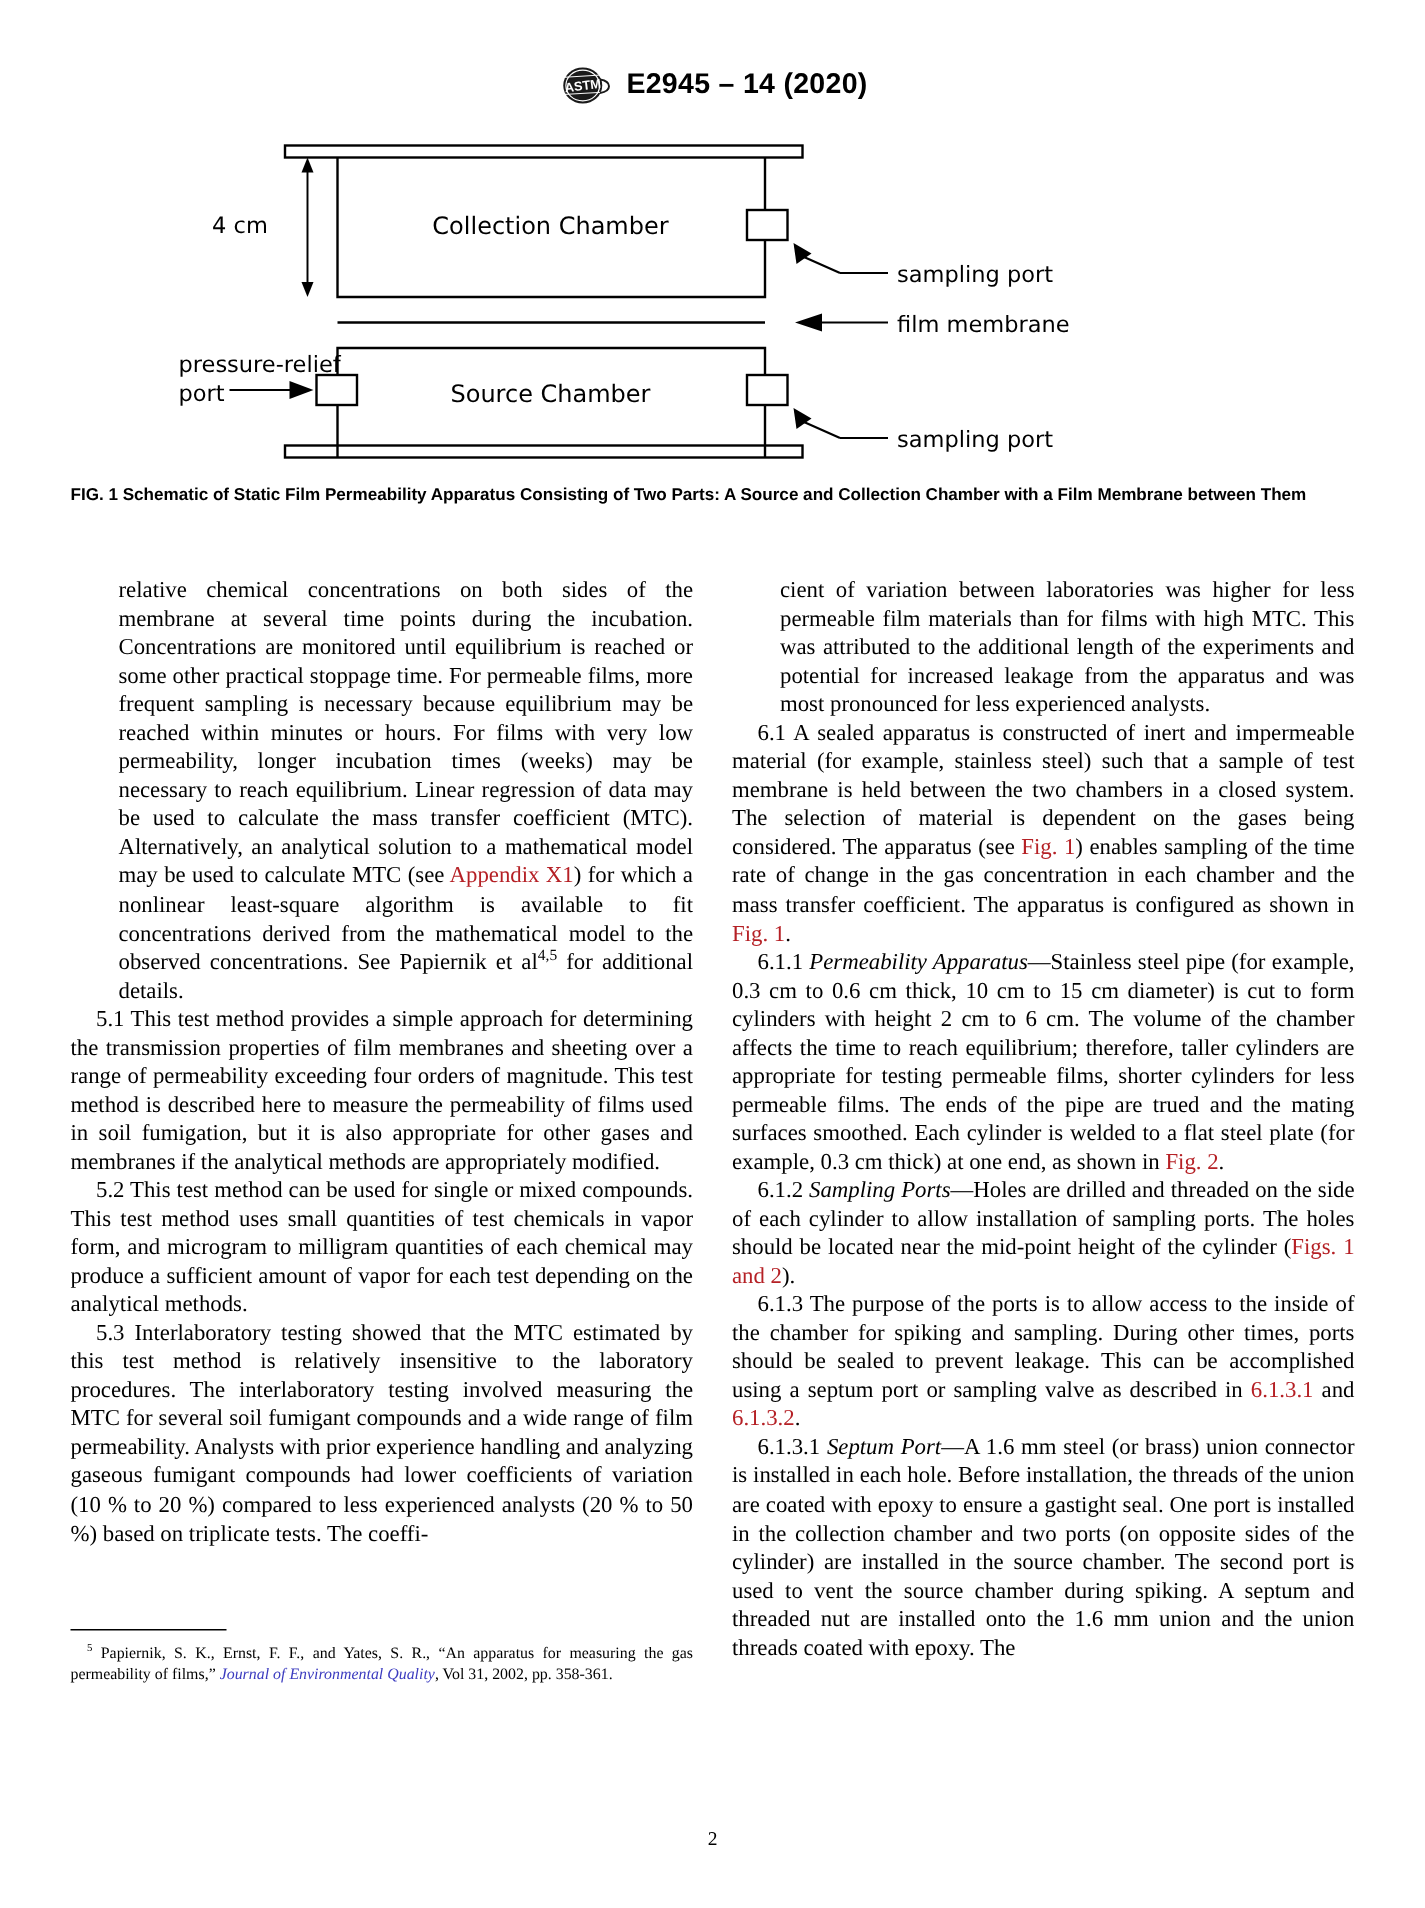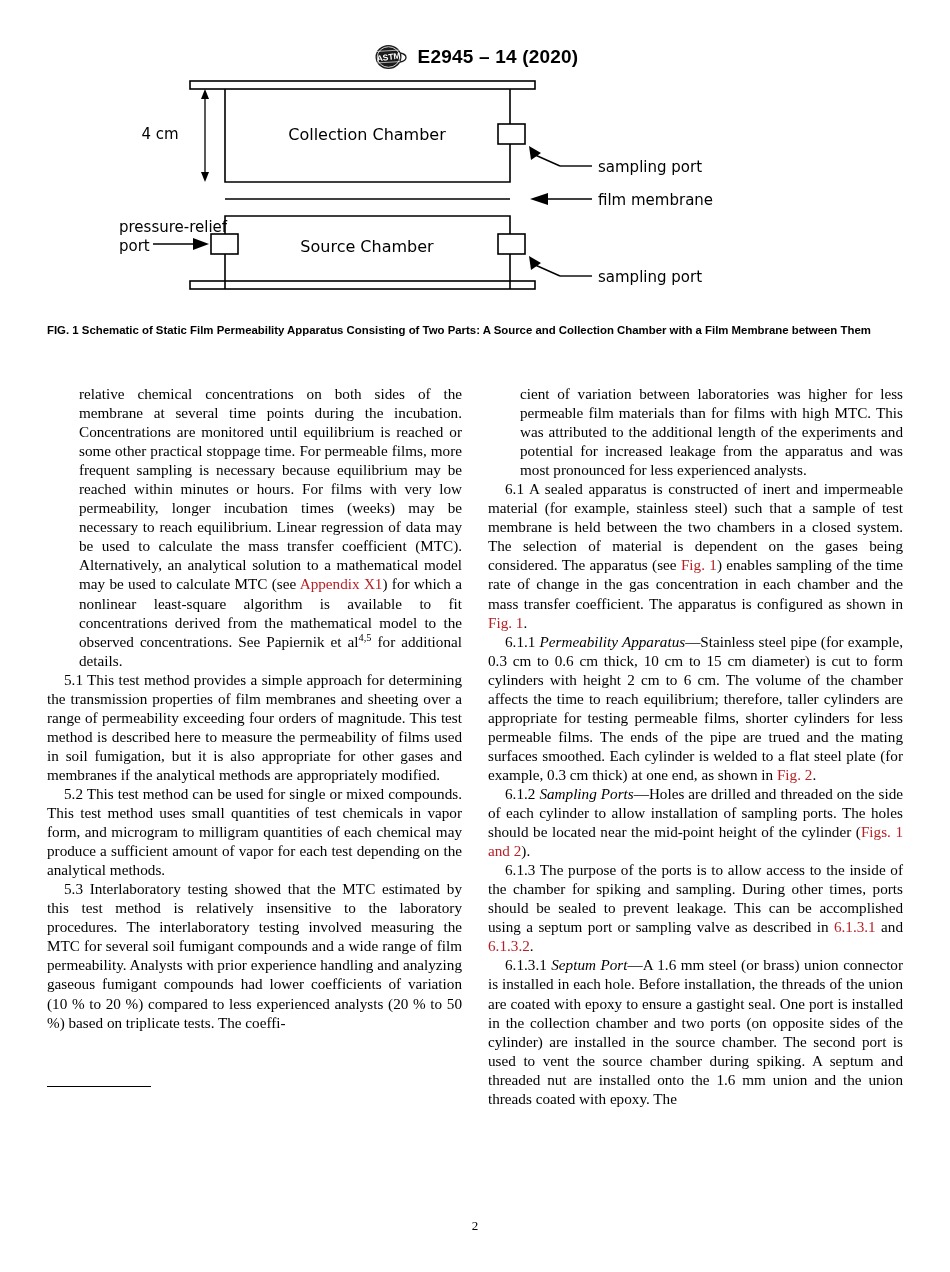--- a/index.html
+++ b/index.html
@@ -30,21 +30,21 @@
     font-family: "Liberation Sans", "DejaVu Sans", sans-serif;
     font-weight: bold;
     font-size: 19px;
     letter-spacing: .2px;
     white-space: nowrap;
   }
 
   
   .figure-wrap {
     position: absolute;
-    top: 76px; left: 0; width: 950px;
+    top: 92px; left: 0; width: 950px;
     height: 225px;
   }
   .figure-wrap svg { display: block; margin: 0 auto; }
 
   .fig-caption {
     position: absolute;
     top: 322px; left: 47px;
     width: 856px;
     font-family: "Liberation Sans", "DejaVu Sans", sans-serif;
     font-weight: bold;
@@ -231,15 +231,16 @@
     <p class="body-para para-gap"><span>6.1.3  The purpose of the ports is to allow access to the inside of the chamber for spiking and sampling. During other times, ports should be sealed to prevent leakage. This can be accomplished using a septum port or sampling valve as described in </span><span class="xref">6.1.3.1</span><span> and </span><span class="xref">6.1.3.2</span><span>.</span></p>
 
     <p class="body-para para-gap"><span>6.1.3.1 </span><span class="ital">Septum Port</span><span>—A 1.6 mm steel (or brass) union connector is installed in each hole. Before installation, the threads of the union are coated with epoxy to ensure a gastight seal. One port is installed in the collection chamber and two ports (on opposite sides of the cylinder) are installed in the source chamber. The second port is used to vent the source chamber during spiking. A septum and threaded nut are installed onto the 1.6 mm union and the union threads coated with epoxy. The</span></p>
   </div>
 </div>
 
 <div class="footnotes">
   <div class="fn-rule"></div>
 
 
+  <p class="footnote"><sup class="fn">5</sup><span> Papiernik, S. K., Ernst, F. F., and Yates, S. R., “An apparatus for measuring the gas permeability of films,” </span><span class="fn-journal">Journal of Environmental Quality</span><span>, Vol 31, 2002, pp. 358-361.</span></p>
 </div>
 
 <div class="page-number">2</div>
 
 </body></html>

